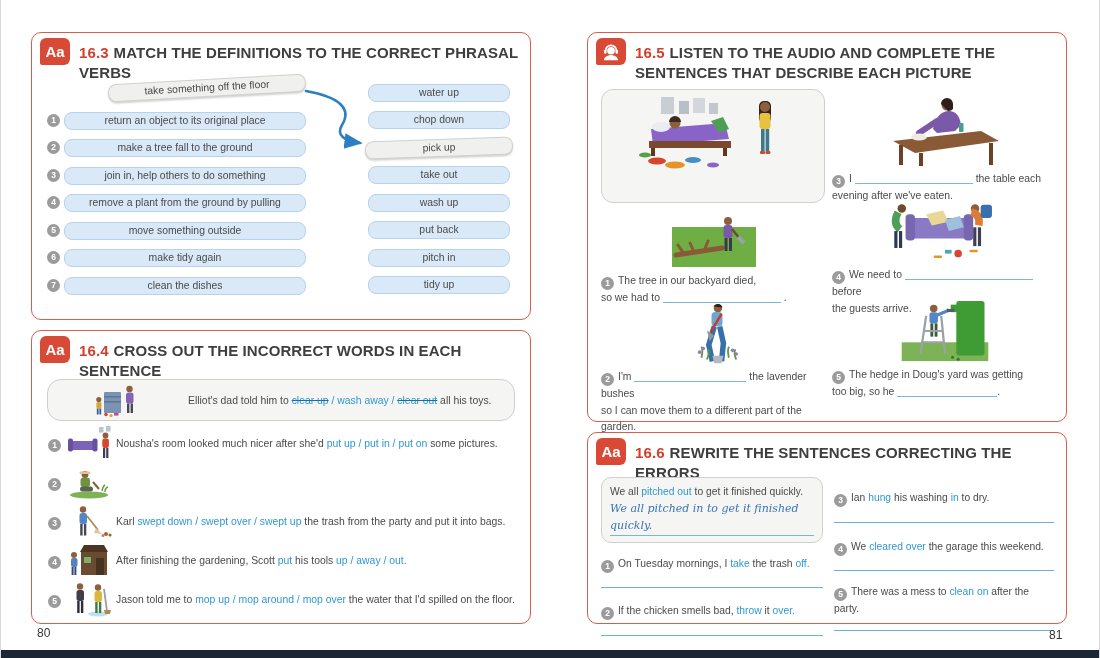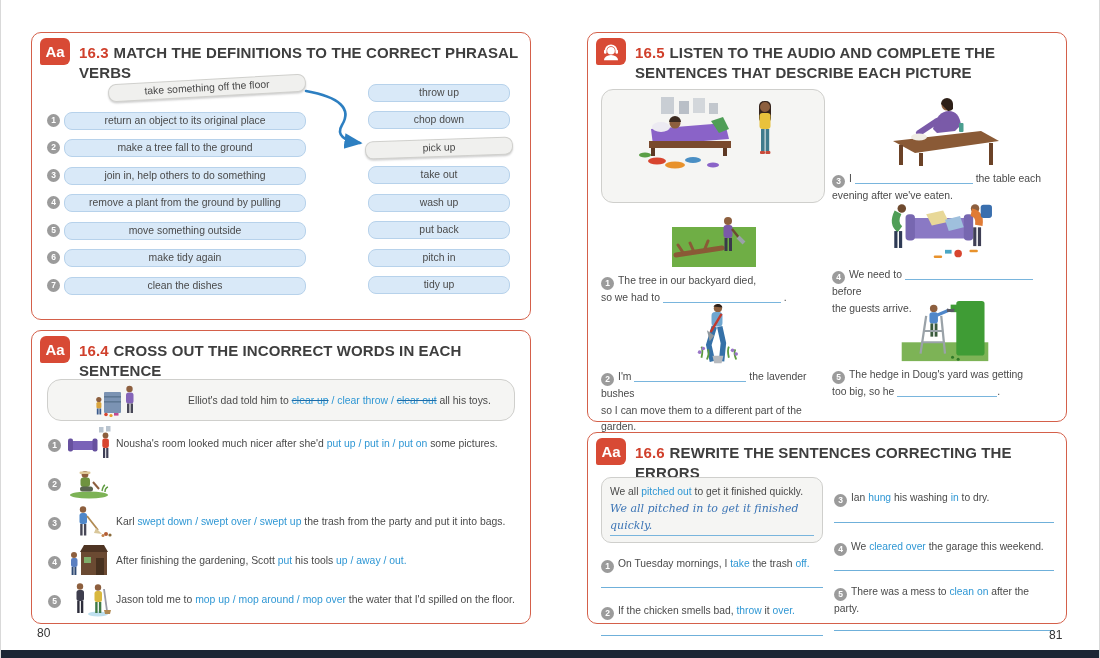--- a/index.html
+++ b/index.html
@@ -84,21 +84,21 @@
   <div class="pill" style="left:32px;top:134px;width:240px;text-align:center;">join in, help others to do something</div>
   <span class="numc" style="left:15px;top:163px;">4</span>
   <div class="pill" style="left:32px;top:161px;width:240px;">remove a plant from the ground by pulling</div>
   <span class="numc" style="left:15px;top:191px;">5</span>
   <div class="pill" style="left:32px;top:189px;width:240px;">move something outside</div>
   <span class="numc" style="left:15px;top:218px;">6</span>
   <div class="pill" style="left:32px;top:216px;width:240px;">make tidy again</div>
   <span class="numc" style="left:15px;top:246px;">7</span>
   <div class="pill" style="left:32px;top:244px;width:240px;">clean the dishes</div>
 
-  <div class="pill" style="left:336px;top:51px;width:140px;">throw up</div>
+  <div class="pill" style="left:336px;top:51px;width:140px;">water up</div>
   <div class="pill" style="left:336px;top:78px;width:140px;">chop down</div>
   <div class="pill gray" style="left:333px;top:106px;width:146px;transform:rotate(-2deg);">pick up</div>
   <div class="pill" style="left:336px;top:133px;width:140px;">take out</div>
   <div class="pill" style="left:336px;top:161px;width:140px;">wash up</div>
   <div class="pill" style="left:336px;top:188px;width:140px;">put back</div>
   <div class="pill" style="left:336px;top:216px;width:140px;">pitch in</div>
   <div class="pill" style="left:336px;top:243px;width:140px;">tidy up</div>
 
   <svg class="arrow163" width="80" height="72">
     <defs>
@@ -128,21 +128,21 @@
         <rect x="35.6" y="20.5" width="2.4" height="9.5" fill="#474756"></rect>
         <circle cx="3.8" cy="16.5" r="2.6" fill="#8d5f3e"></circle>
         <rect x="1.4" y="19" width="5" height="6.5" rx="1.5" fill="#d8a33c"></rect>
         <rect x="1.8" y="25.5" width="1.8" height="6" fill="#3a5a8c"></rect>
         <rect x="4.4" y="25.5" width="1.8" height="6" fill="#3a5a8c"></rect>
         <circle cx="11" cy="31.5" r="1.8" fill="#d8452f"></circle>
         <circle cx="16" cy="32.5" r="1.6" fill="#e8a02c"></circle>
         <rect x="19" y="30" width="4.5" height="2.6" fill="#c2498f"></rect>
       </svg>
     </div>
-    <span class="rich"><span class="seg-n">Elliot's dad told him to </span><span class="seg-bs">clear up</span><span class="seg-b"> / </span><span class="seg-b">clear throw</span><span class="seg-b"> / </span><span class="seg-bs">clear out</span><span class="seg-n"> all his toys.</span></span>
+    <span class="rich"><span class="seg-n">Elliot's dad told him to </span><span class="seg-bs">clear up</span><span class="seg-b"> / </span><span class="seg-b">wash away</span><span class="seg-b"> / </span><span class="seg-bs">clear out</span><span class="seg-n"> all his toys.</span></span>
   </div>
 
   <div class="r164" style="top:94px;">
     <span class="numwrap"><span class="numc-f">1</span></span>
     <span class="iwrap">
       <svg width="46" height="34" viewBox="0 0 46 34">
         <rect x="31" y="1" width="4.5" height="5.5" fill="#b9c4cf"></rect>
         <rect x="38" y="0" width="4.5" height="5.5" fill="#b9c4cf"></rect>
         <rect x="1" y="15" width="28" height="9" rx="4" fill="#7a63b8"></rect>
         <rect x="0" y="12.5" width="5" height="13" rx="2" fill="#67519f"></rect>

